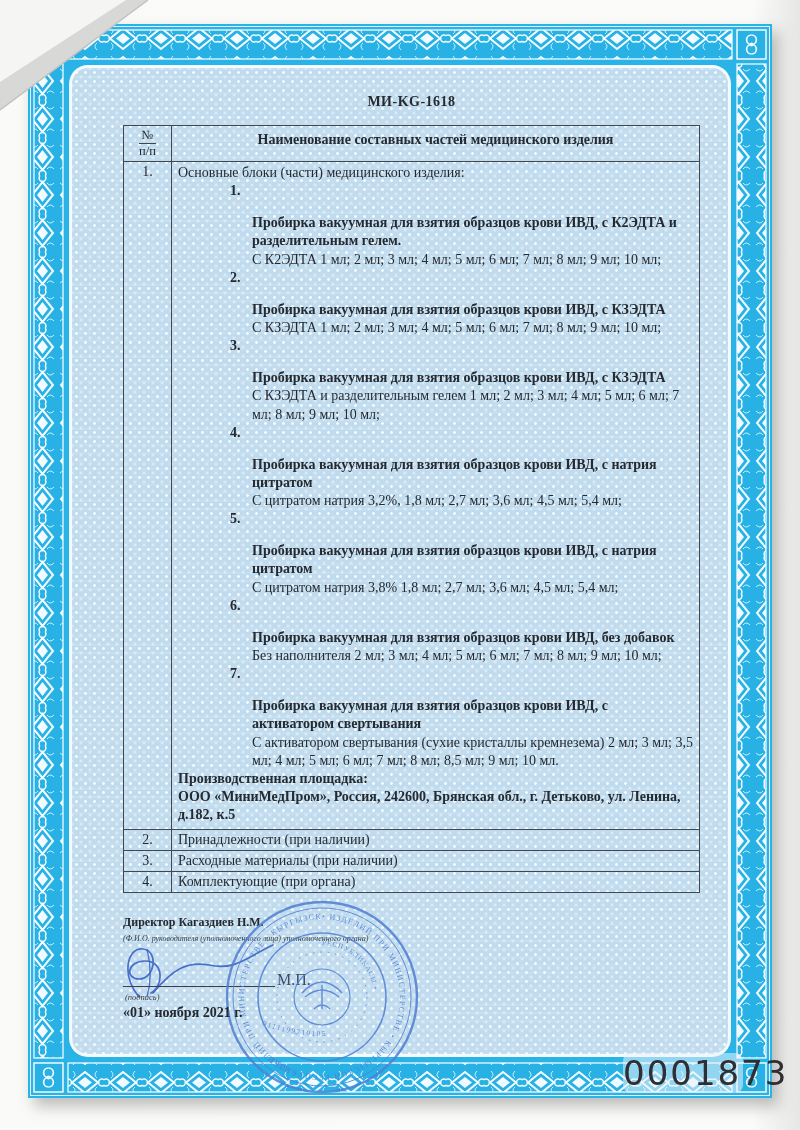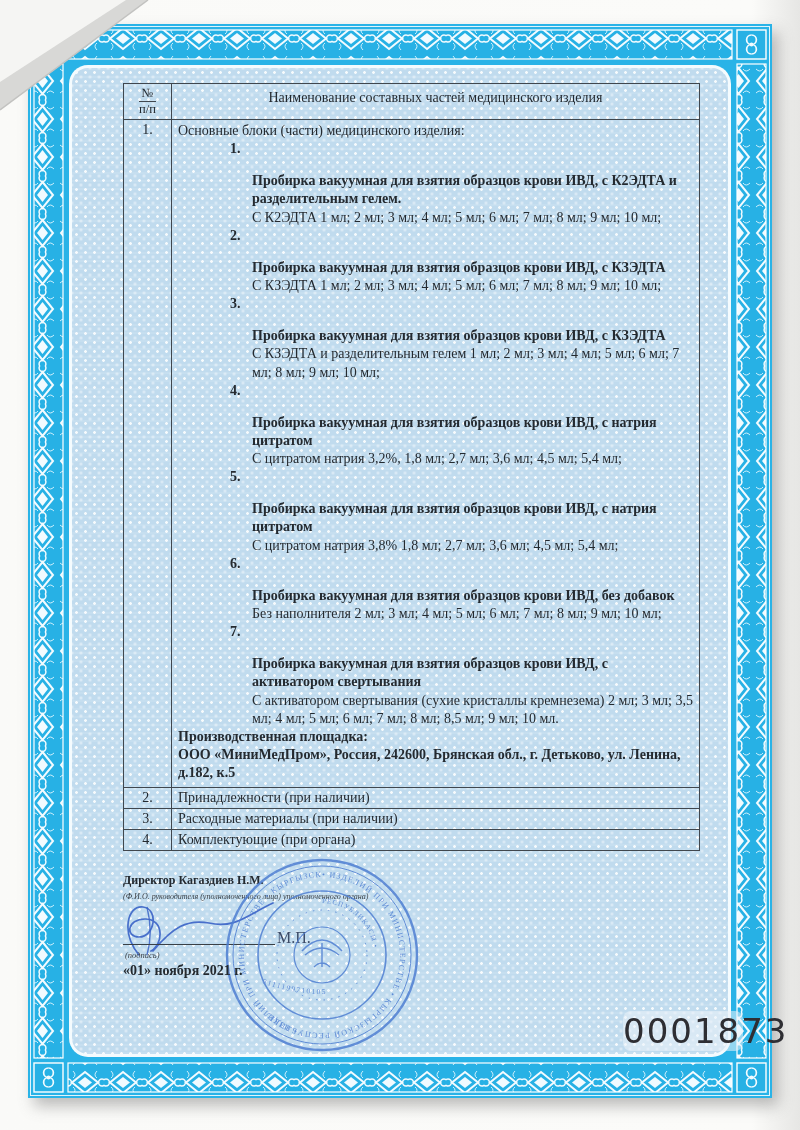--- a/index.html
+++ b/index.html
@@ -16,21 +16,21 @@
            radial-gradient(rgba(255,255,255,.85) 1px, transparent 1.7px),
            radial-gradient(rgba(255,255,255,.45) 1px, transparent 1.9px),
            repeating-linear-gradient(180deg, rgba(255,255,255,.10) 0 2px, rgba(0,0,0,0) 2px 8px);
          background-size:9px 9px,9px 9px,auto;
          background-position:0 0,4.5px 4.5px,0 0;}
   .content{position:absolute;left:51px;right:28px;top:0;bottom:0;color:#242a30;}
   .doc-title{margin-top:58px;text-align:center;font-weight:bold;font-size:14px;letter-spacing:.2px;}
   .doc-number{margin-top:26px;text-align:center;font-weight:bold;font-size:14px;letter-spacing:.5px;}
   table.main{border-collapse:collapse;width:100%;margin-top:15px;font-size:14px;}
   table.main td,table.main th{border:1.2px solid #40474e;vertical-align:top;}
-  th.hdr-name{font-weight:normal;text-align:center;padding:6px 4px;font-size:14px;}
+  th.hdr-name{font-weight:bold;text-align:center;padding:6px 4px;font-size:14px;}
   th.hdr-no{font-weight:normal;font-size:12.5px;text-align:center;padding:2px;}
   .no-top{display:inline-block;border-bottom:1px solid #40474e;padding:0 3px;}
   td.num-cell{text-align:center;padding-top:2px;width:45px;font-size:14px;}
   td.row1-cell{padding:2px 6px 4px 6px;line-height:1.3;}
   .intro{margin:0;}
   .item{display:flex;margin-left:52px;}
   .item .inum{width:22px;flex:none;font-weight:bold;}
   .item .itext{flex:1;margin-top:32px;}
   .ititle{font-weight:bold;}
   .prod-label,.prod-addr{margin:0;font-weight:bold;}
@@ -93,20 +93,21 @@
         <rect x="6" y="1039" width="29" height="29" fill="#27b1e5" stroke="#ffffff" stroke-width="1.4"></rect>
         <use href="#cornerMotif" x="6" y="1039"></use>
         <rect x="709" y="1039" width="29" height="29" fill="#27b1e5" stroke="#ffffff" stroke-width="1.4"></rect>
         <use href="#cornerMotif" x="709" y="1039"></use>
       </g>
     </svg>
 
     <div class="field">
       <div class="content">
 
+        <div class="doc-number">МИ-KG-1618</div>
 
         <table class="main">
           <colgroup>
               <col style="width:45px">
               <col>
             </colgroup>
           <tbody>
               <tr>
             <th class="hdr-no">
               <span class="no-top">№</span><br>

